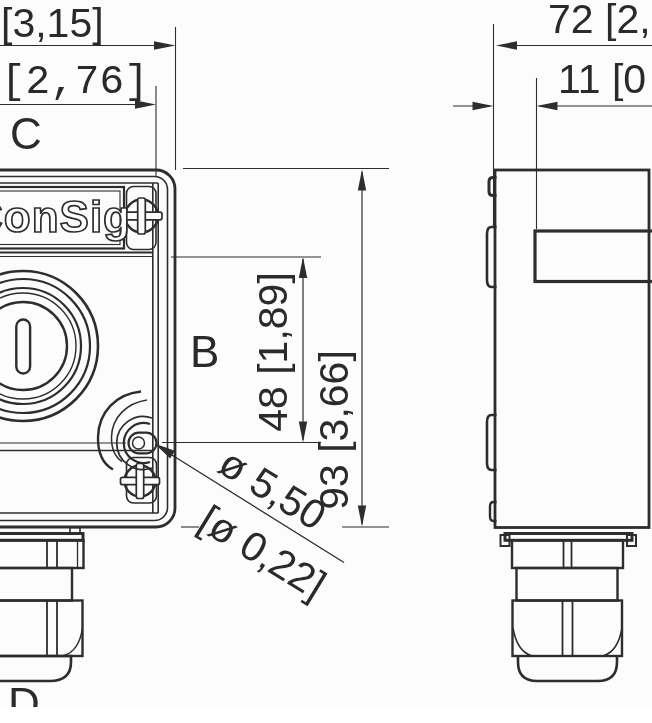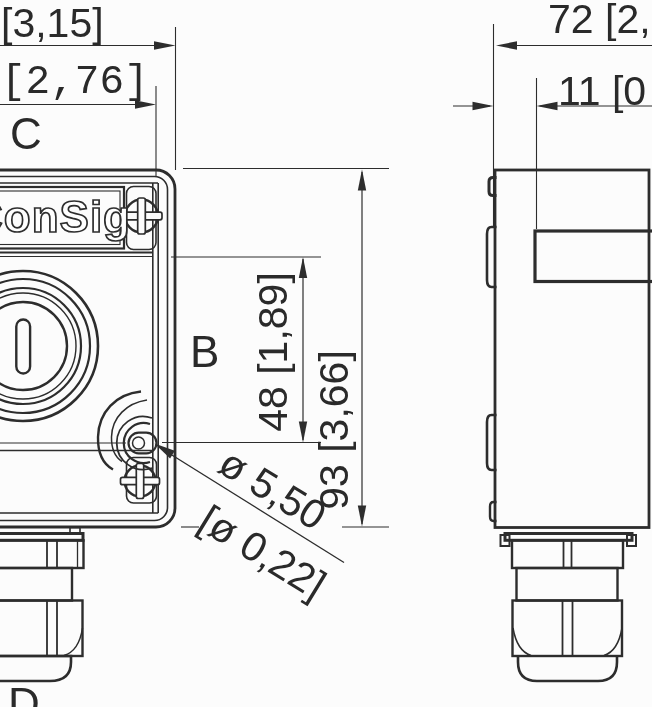--- a/index.html
+++ b/index.html
@@ -150,21 +150,21 @@
       <line x1="159" y1="447" x2="344" y2="562.5" stroke-width="1.3"></line>
       <polygon points="154.5,443.5 170.1,458.4 174.8,450.7" fill="#2d2d2d" stroke="none"></polygon>
     </g>
   </svg>
 
   <div class="txt dim" style="left:1px; top:2px;">[3,15]</div>
   <div class="txt dim" style="left:1px; top:61px;font-family:Liberation Mono, monospace;">[2,76]</div>
   <div class="txt viewlbl" style="left:10px; top:112px;">C</div>
 
   <div class="txt dim" style="left:548px; top:-2px;">72 [2,</div>
-  <div class="txt dim" style="left:558px; top:70px;">11 [0</div>
+  <div class="txt dim" style="left:558px; top:58px;">11 [0</div>
 
   <div id="brand" class="txt" style="left:-24px; top:189px; width:150px; height:56px;">ConSig</div>
 
   <div class="txt viewlbl" style="left:190px; top:330px;">B</div>
 
   <div class="txt dim rot rot90" style="left:179px; top:329px; width:190px; height:46px;">48 [1,89]</div>
   <div class="txt dim rot rot90" style="left:240px; top:407px; width:190px; height:46px;">93 [3,66]</div>
 
   <div class="txt dim rot rot31" style="left:207px; top:468px; width:130px; height:44px;">ø 5,50</div>
   <div class="txt dim rot rot31" style="left:187px; top:531px; width:150px; height:44px;">[ø 0,22]</div>

